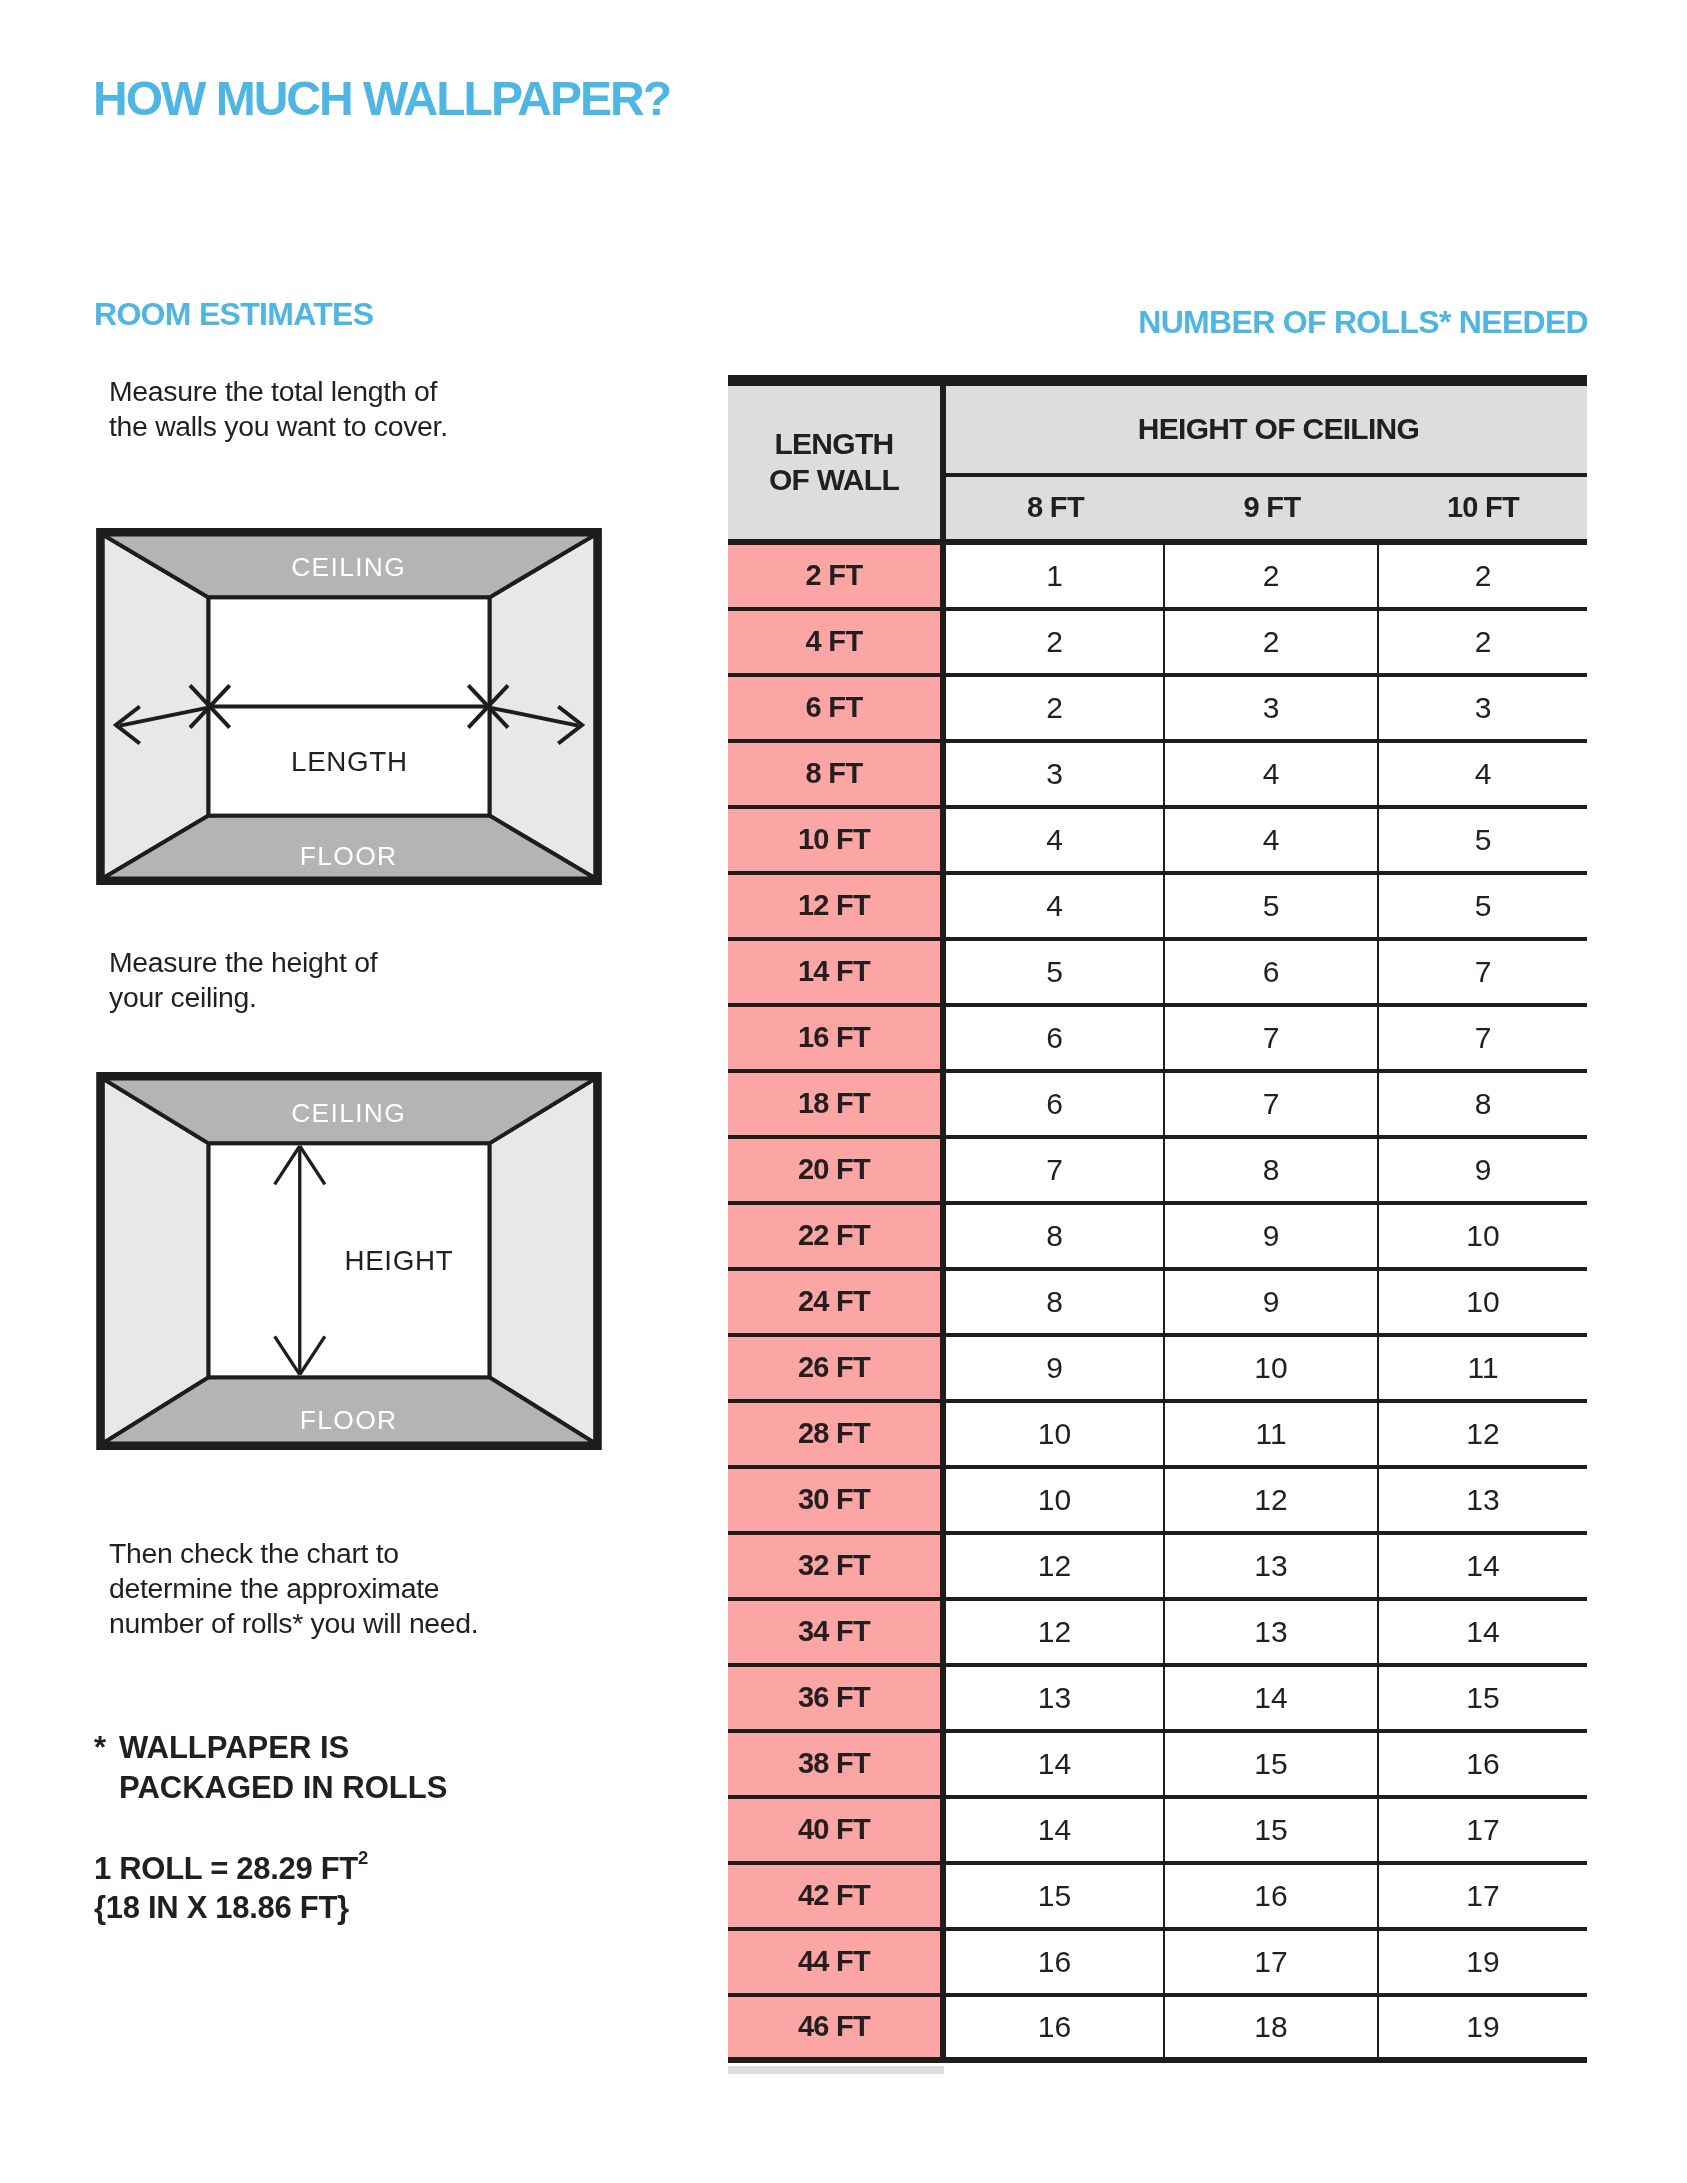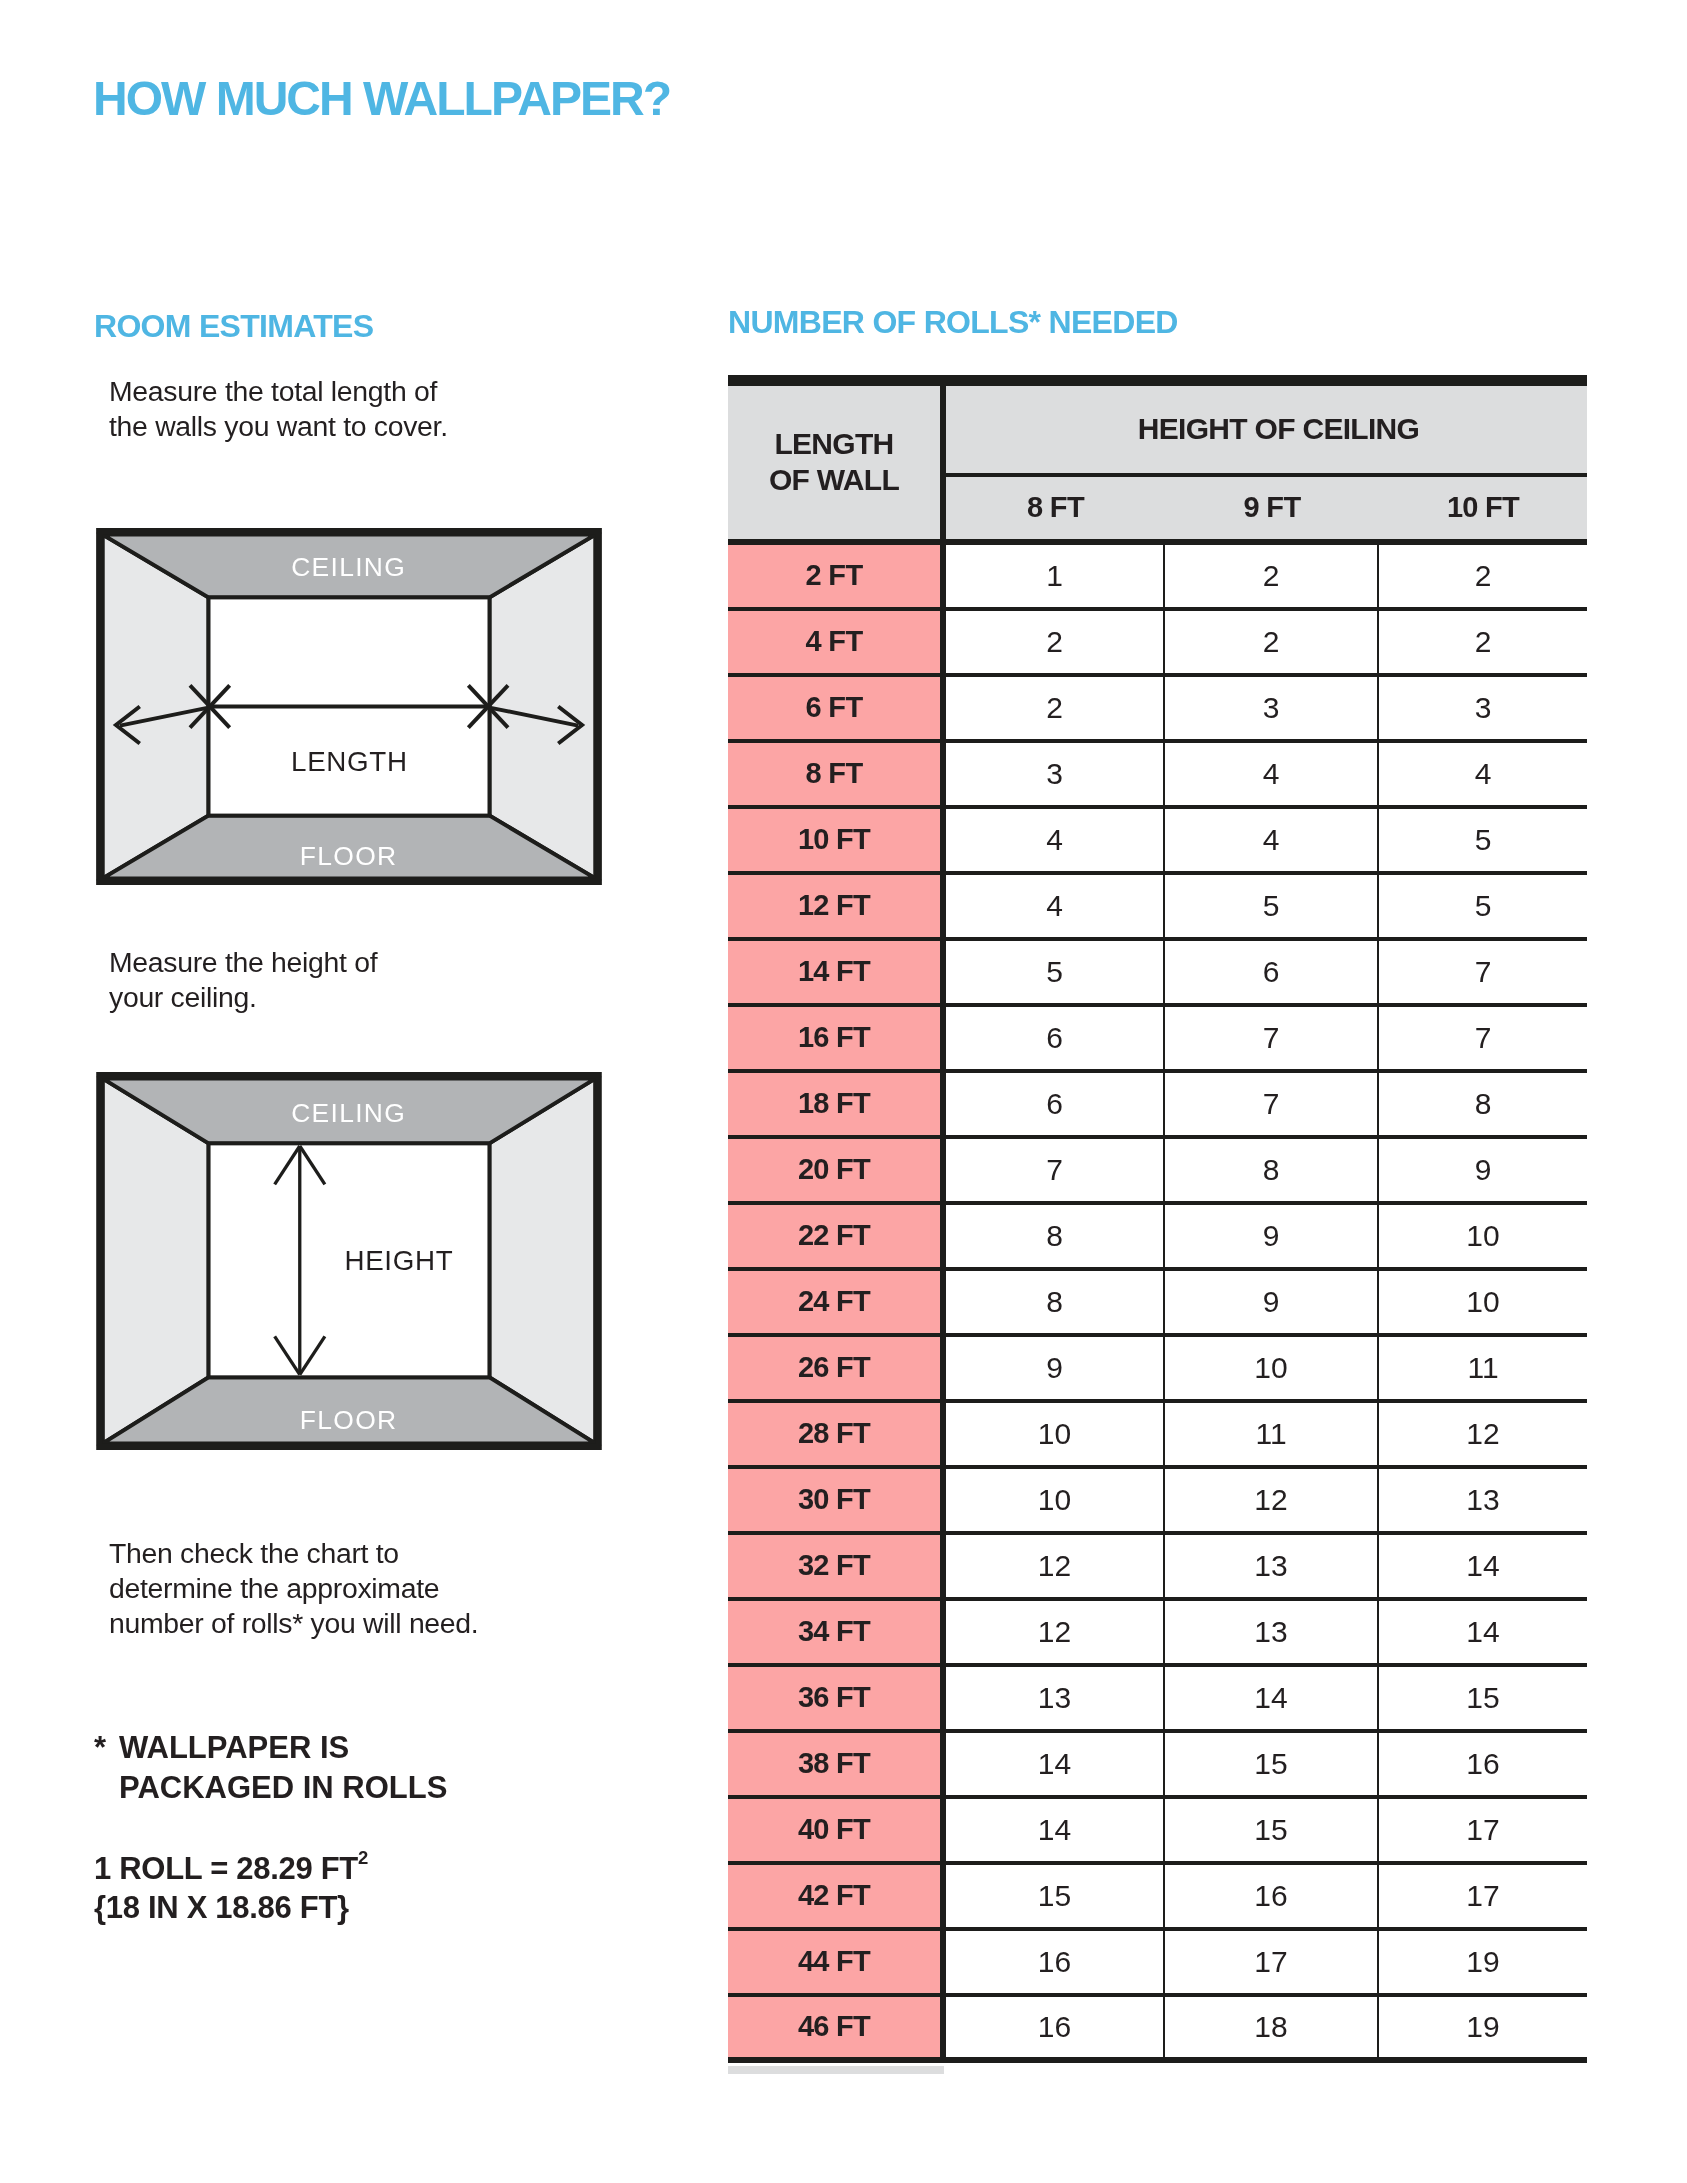--- a/index.html
+++ b/index.html
@@ -10,22 +10,22 @@
   .abs{position:absolute;}
 
   
   .page-title{
     left:93px;top:71px;font-size:48px;font-weight:bold;color:#4fb6e3;
     letter-spacing:-2px;white-space:nowrap;
   }
   .section-heading{
     font-size:32px;font-weight:bold;color:#4fb6e3;letter-spacing:-0.7px;white-space:nowrap;
   }
-  .h-room{left:94px;top:308px;text-align:center;}
-  .h-table{left:728px;top:304px;width:860px;text-align:left;}
+  .h-room{left:94px;top:296px;text-align:center;}
+  .h-table{left:728px;top:304px;width:860px;text-align:right;}
 
   
   .para{
     font-size:28.4px;line-height:35px;letter-spacing:-0.3px;white-space:pre-line;color:#231f20;margin-left:15px;
   }
   .p1{left:94px;top:374px;}
   .p2{left:94px;top:945px;}
   .p3{left:94px;top:1536px;}
 
   .footnote{left:94px;top:1728px;font-size:31px;font-weight:bold;line-height:40px;display:flex;}

